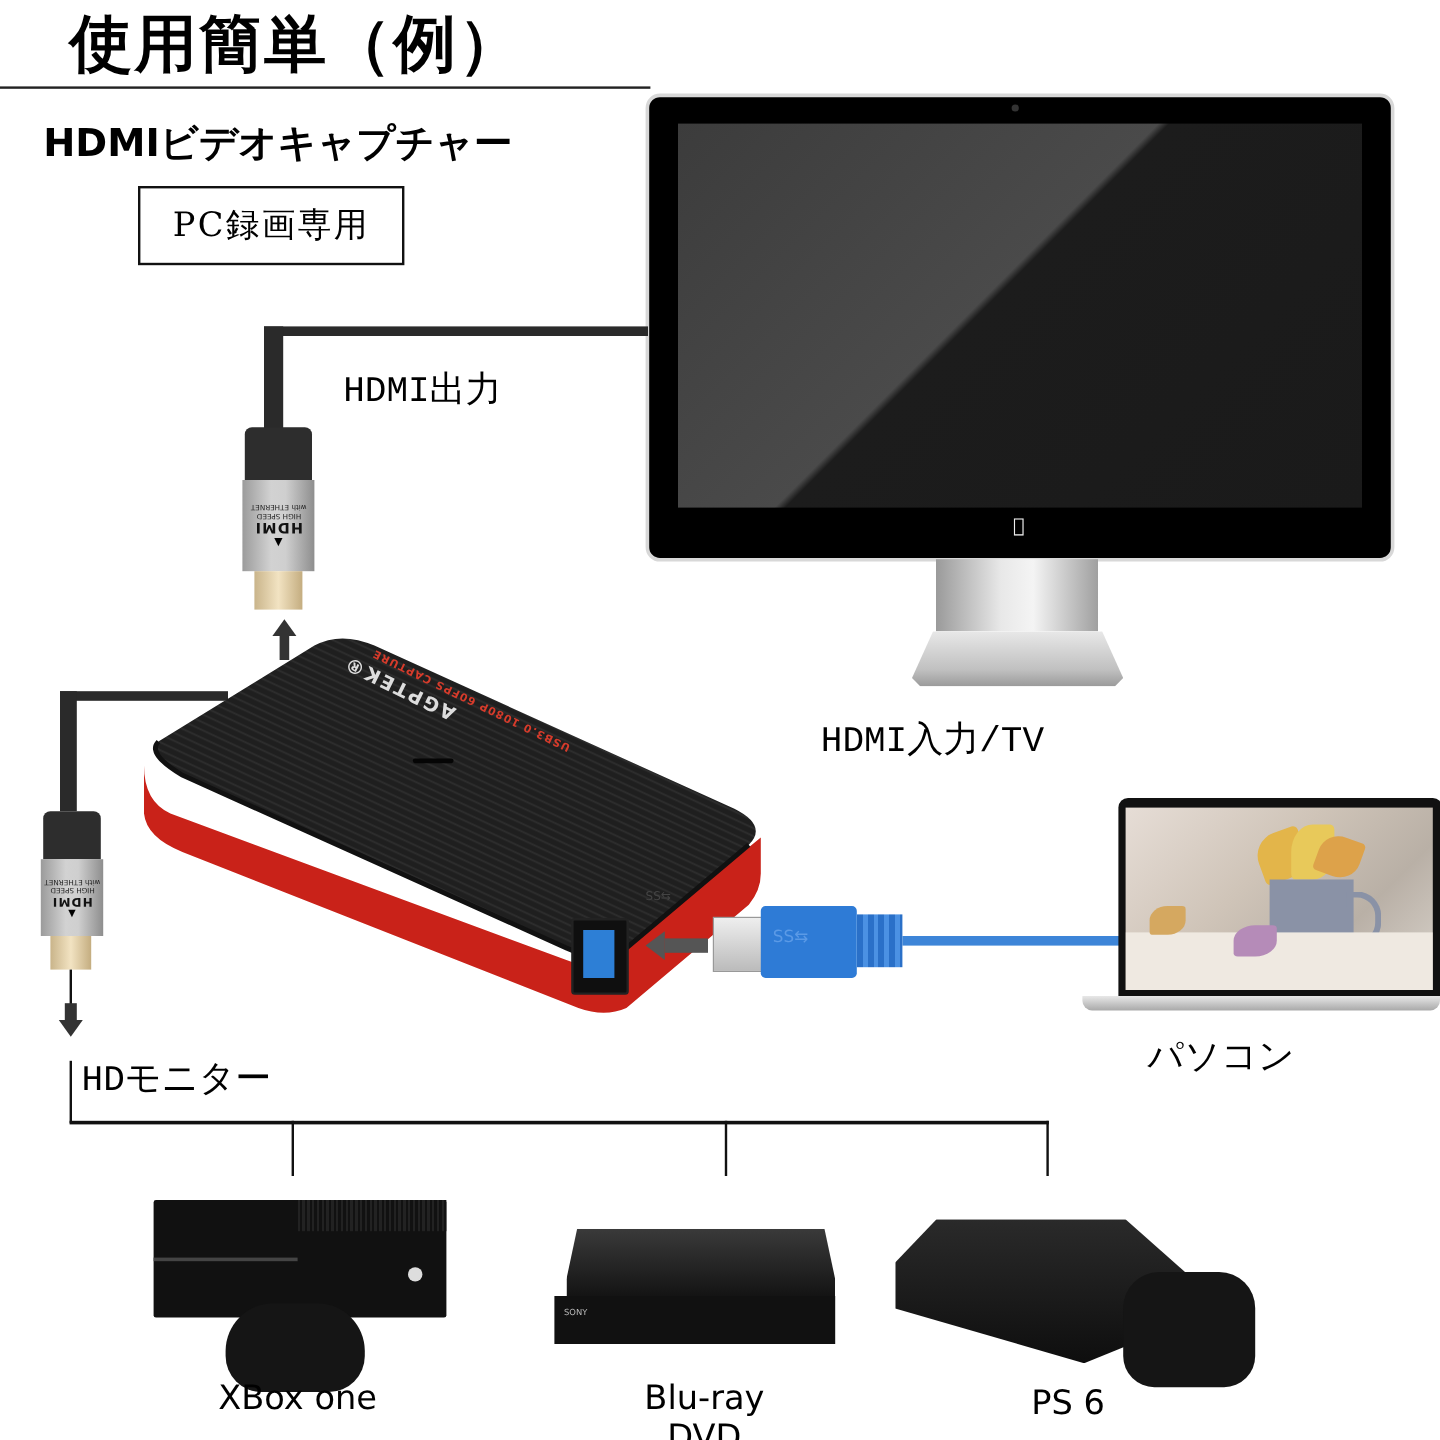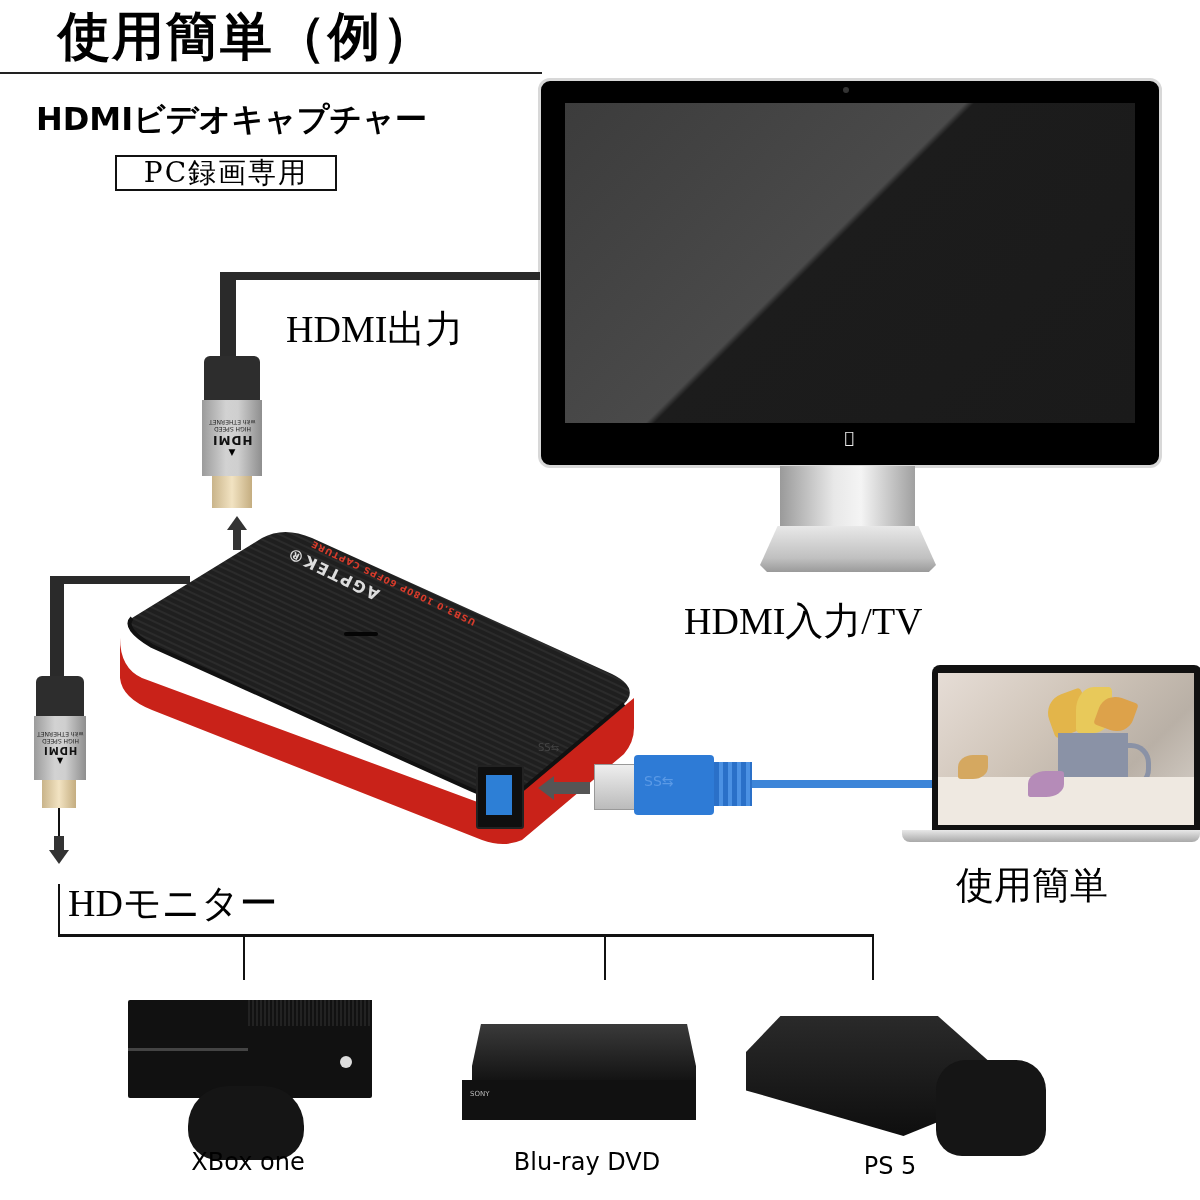--- a/index.html
+++ b/index.html
@@ -1,22 +1,22 @@
 <!DOCTYPE html>
 <html><head>
 <meta charset="utf-8">
 <style>
   html, body { margin:0; padding:0; background:#ffffff; }
   body { width:1200px; height:1200px; position:relative; overflow:hidden; font-family:"DejaVu Sans", sans-serif; color:#000; }
   .abs { position:absolute; }
   .title { left:58px; top:2px; font-size:52px; font-weight:bold; letter-spacing:2px; font-family:"DejaVu Sans", sans-serif; }
   .title-rule { left:0; top:72px; width:542px; height:2px; background:#222; }
   .subtitle { left:36px; top:98px; font-size:32px; font-weight:bold; font-family:"DejaVu Sans", sans-serif; }
-  .badge { left:115px; top:155px; width:222px; height:36px; border:2px solid #111; box-sizing:border-box; font-size:28px; font-family:"DejaVu Serif", serif; display:flex; align-items:center; justify-content:center; letter-spacing:2px; }
-  .serif-label { font-family:Liberation Serif, serif; font-size:38px; }
+  .badge { left:115px; top:155px; width:222px; height:66px; border:2px solid #111; box-sizing:border-box; font-size:28px; font-family:"DejaVu Serif", serif; display:flex; align-items:center; justify-content:center; letter-spacing:2px; }
+  .serif-label { font-family:Liberation Mono, monospace; font-size:30px; }
   .line { background:#111; }
   .cable { background:#2a2a2a; }
 
   
   .monitor { left:538px; top:78px; width:624px; height:390px; background:#000; border-radius:12px; border:3px solid #d8d8d8; box-sizing:border-box; }
   .screen { left:24px; top:22px; width:570px; height:320px; background:linear-gradient(135deg,#3c3c3c 0%,#4a4a4a 45%,#1c1c1c 46%,#1a1a1a 100%); }
   .camera { left:302px; top:6px; width:6px; height:6px; border-radius:50%; background:#333; }
   .apple { left:300px; top:348px; width:16px; height:18px; color:#eee; font-size:16px; line-height:18px; text-align:center; }
   .stand { left:780px; top:466px; width:135px; height:60px; background:linear-gradient(90deg,#9a9a9a,#e8e8e8 40%,#f4f4f4 60%,#a0a0a0); }
   .stand-base { left:760px; top:526px; width:176px; height:46px; background:linear-gradient(180deg,#e8e8e8,#c0c0c0 70%,#9a9a9a); clip-path:polygon(10% 0,90% 0,100% 85%,96% 100%,4% 100%,0 85%); }
@@ -40,21 +40,21 @@
 
   
   .laptop-frame { left:932px; top:665px; width:270px; height:168px; background:#111; border-radius:8px 8px 0 0; }
   .laptop-screen { left:6px; top:8px; width:256px; height:152px; background:linear-gradient(135deg,#e6ddd6,#cfc4b8 40%,#b9b0a6 70%,#d9d3cc); overflow:hidden; }
   .leaf { position:absolute; background:#e3b54a; border-radius:50% 10% 50% 10%; }
   .cup { position:absolute; background:#8a92a6; border-radius:0 0 10px 10px; }
   .laptop-base { left:902px; top:830px; width:298px; height:12px; background:linear-gradient(180deg,#e8e8e8,#a9a9a9); border-radius:0 0 8px 8px; }
 
   
   .console { background:#111; }
-  .device-label { font-family:"DejaVu Sans", sans-serif; font-size:24px; text-align:center; }
+  .device-label { font-family:"DejaVu Sans", sans-serif; font-size:28px; text-align:center; }
 
   .arrow-up { width:0; height:0; border-left:10px solid transparent; border-right:10px solid transparent; border-bottom:14px solid #333; }
   .arrow-down { width:0; height:0; border-left:10px solid transparent; border-right:10px solid transparent; border-top:14px solid #333; }
   .arrow-left { width:0; height:0; border-top:12px solid transparent; border-bottom:12px solid transparent; border-right:16px solid #555; }
 </style>
 </head>
 <body>
 
 <div class="abs title">使用簡単（例）</div>
 <div class="abs title-rule"></div>
@@ -142,21 +142,21 @@
     <div class="leaf" style="left:138px; top:14px; width:36px; height:46px; background:#e8c95a;"></div>
     <div class="leaf" style="left:160px; top:24px; width:36px; height:34px; background:#dda24a; transform:rotate(20deg);"></div>
     <div class="cup" style="left:120px; top:60px; width:70px; height:64px;"></div>
     <div class="abs" style="left:184px; top:70px; width:24px; height:36px; border:5px solid #8a92a6; border-left:none; border-radius:0 20px 20px 0;"></div>
     <div class="abs" style="left:0; top:104px; width:256px; height:48px; background:#efe9e1;"></div>
     <div class="leaf" style="left:90px; top:98px; width:36px; height:26px; background:#b58bb8;"></div>
     <div class="leaf" style="left:20px; top:82px; width:30px; height:24px; background:#d5a860;"></div>
   </div>
 </div>
 <div class="abs laptop-base"></div>
-<div class="abs serif-label" style="left:956px; top:860px;">使用簡単</div>
+<div class="abs serif-label" style="left:956px; top:860px;">パソコン</div>
 
 <div class="abs line" style="left:58px; top:884px; width:2px; height:52px;"></div>
 <div class="abs line" style="left:58px; top:934px; width:816px; height:3px;"></div>
 <div class="abs line" style="left:243px; top:934px; width:2px; height:46px;"></div>
 <div class="abs line" style="left:604px; top:934px; width:2px; height:46px;"></div>
 <div class="abs line" style="left:872px; top:934px; width:2px; height:46px;"></div>
 
 <div class="abs" style="left:124px; top:1000px; width:246px; height:160px;">
   <div class="abs console" style="left:4px; top:0; width:244px; height:98px; border-radius:2px;">
     <div class="abs" style="left:120px; top:0; width:124px; height:26px; background:repeating-linear-gradient(90deg,#222 0 2px,#111 2px 4px);"></div>
@@ -171,13 +171,13 @@
   <div class="abs console" style="left:10px; top:0; width:224px; height:60px; clip-path:polygon(4% 0,96% 0,100% 70%,100% 100%,0 100%,0 70%); background:linear-gradient(180deg,#3a3a3a,#111);"></div>
   <div class="abs console" style="left:0; top:56px; width:234px; height:40px;"></div>
   <div class="abs" style="left:8px; top:66px; font-size:7px; color:#bbb; font-weight:normal;">SONY</div>
 </div>
 <div class="abs device-label" style="left:507px; top:1148px; width:160px;">Blu-ray DVD</div>
 
 <div class="abs" style="left:746px; top:1016px; width:300px; height:140px;">
   <div class="abs console" style="left:0; top:0; width:246px; height:120px; background:linear-gradient(180deg,#2a2a2a,#0e0e0e); clip-path:polygon(14% 0,78% 0,100% 40%,100% 70%,64% 100%,0 62%,0 30%);"></div>
   <div class="abs" style="left:190px; top:44px; width:110px; height:96px; background:#151515; border-radius:30px 30px 26px 26px;"></div>
 </div>
-<div class="abs device-label" style="left:840px; top:1152px; width:100px;">PS 5</div>
+<div class="abs device-label" style="left:840px; top:1152px; width:100px;">PS 6</div>
 
 </body></html>

